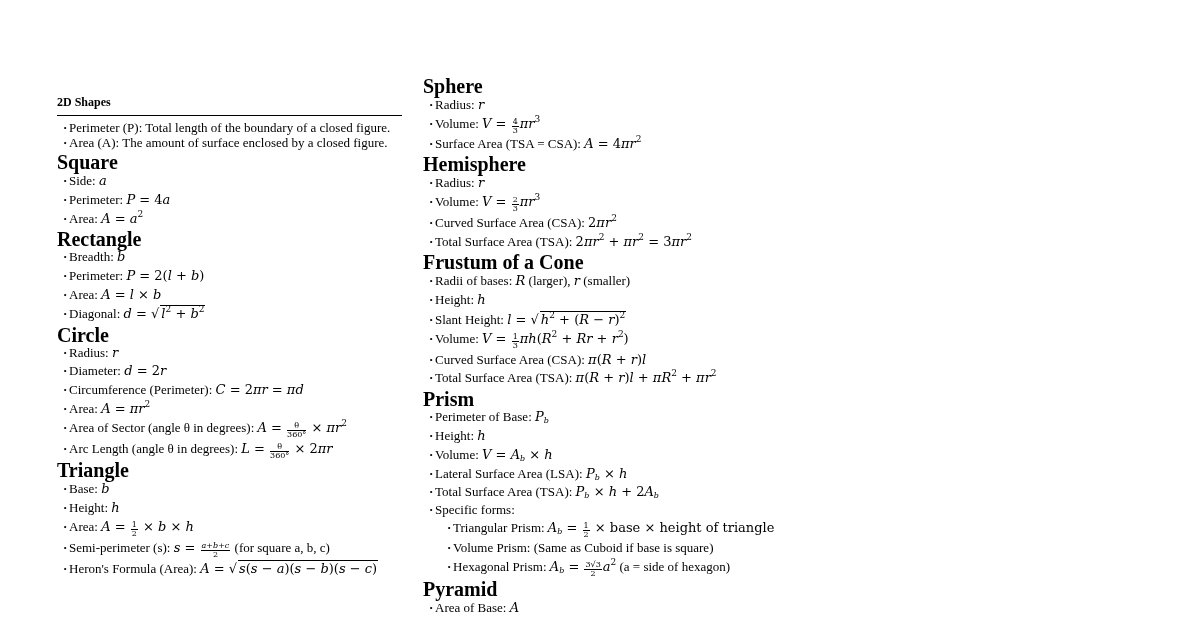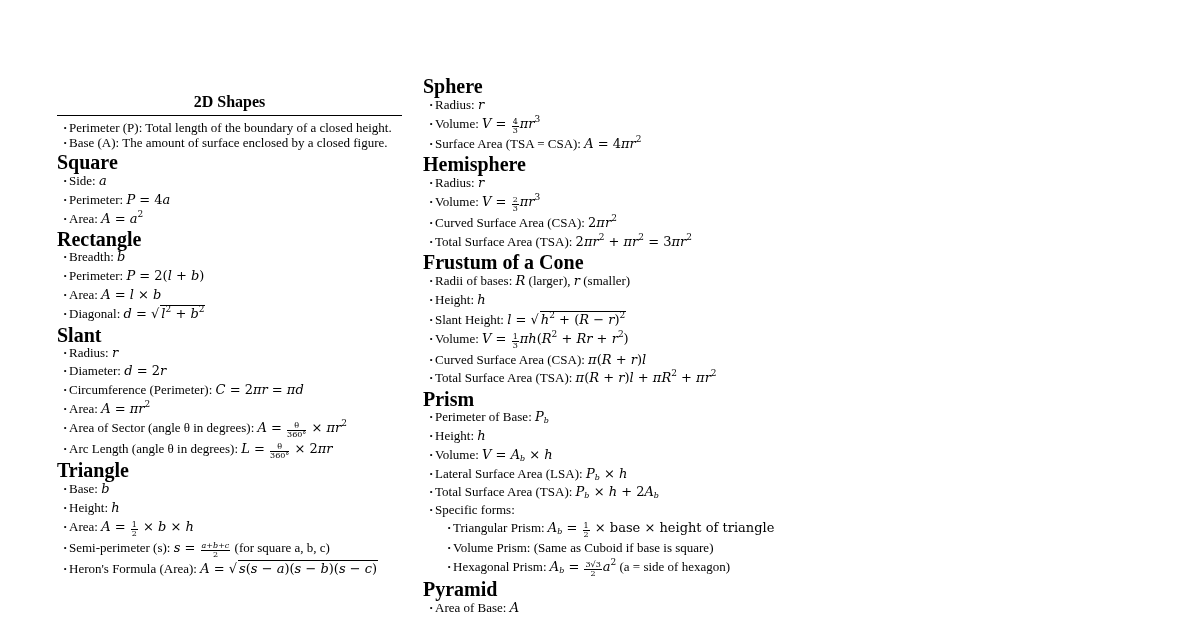--- a/index.html
+++ b/index.html
@@ -1,22 +1,22 @@
 <!DOCTYPE html>
 <html><head>
 <meta charset="utf-8">
 <style>
   html, body { margin: 0; padding: 0; background: #ffffff; }
   body { width: 1191px; height: 626px; overflow: hidden; position: relative;
          font-family: "Liberation Serif", "DejaVu Serif", serif; color: #000; font-size: 13px; }
   .col { position: absolute; top: 0; }
   .col-left { left: 57px; width: 345px; }
   .col-right { left: 423px; width: 400px; }
-  h2.main { font-size: 16px; font-weight: bold; margin: 0; padding-bottom: 3px;
-            border-bottom: 1.5px solid #000; line-height: 20px; text-align: center; }
+  h2.main { font-size: 12px; font-weight: bold; margin: 0; padding-bottom: 3px;
+            border-bottom: 1.5px solid #000; line-height: 20px; }
   h3.sec { font-size: 20px; font-weight: bold; margin: 0; line-height: 18px; }
   ul { list-style: none; margin: 0; padding: 0 0 0 6px; }
   ul.sub { padding-left: 12px; }
   li { position: relative; padding-left: 6px; white-space: nowrap; line-height: 15px; }
   li::before { content: "·"; position: absolute; left: 0; top: 0; font-weight: bold; }
   .lbl { font-weight: normal; }
   .m { font-family: "DejaVu Serif", "Liberation Serif", serif; font-style: italic; font-size: 13px; }
   .m .up { font-style: normal; }
   sup { font-size: 9px; vertical-align: 6px; line-height: 0; font-style: normal; }
   sub { font-size: 8px; vertical-align: -2px; line-height: 0; }
@@ -26,40 +26,40 @@
   .sqrt { border-top: 1px solid #000; padding: 0 1px; margin-left: 1px; }
   .rad { font-style: normal; }
 </style>
 </head>
 <body>
 
 <div class="col col-left">
   <h2 class="main" style="margin-top:92px;">2D Shapes</h2>
 
   <ul style="margin-top:4px;">
-    <li><span class="lbl">Perimeter (P):</span> <span>Total length of the boundary of a closed height.</span></li>
-    <li><span class="lbl">Base (A):</span> <span>The amount of surface enclosed by a closed figure.</span></li>
+    <li><span class="lbl">Perimeter (P):</span> <span>Total length of the boundary of a closed figure.</span></li>
+    <li><span class="lbl">Area (A):</span> <span>The amount of surface enclosed by a closed figure.</span></li>
   </ul>
 
   <h3 class="sec" style="margin-top:3px;">Square</h3>
   <ul>
     <li style="line-height:19px"><span class="lbl">Side:</span> <span class="m">a</span></li>
     <li style="line-height:19px"><span class="lbl">Perimeter:</span> <span class="m">P <span class="up">= 4</span>a</span></li>
     <li style="line-height:19px"><span class="lbl">Area:</span> <span class="m">A <span class="up">=</span> a<sup>2</sup></span></li>
   </ul>
 
   <h3 class="sec" style="margin-top:2px;">Rectangle</h3>
   <ul>
     <li style="line-height:18px"><span class="lbl">Breadth:</span> <span class="m">b</span></li>
     <li style="line-height:20px"><span class="lbl">Perimeter:</span> <span class="m">P <span class="up">= 2(</span>l <span class="up">+</span> b<span class="up">)</span></span></li>
     <li style="line-height:18px"><span class="lbl">Area:</span> <span class="m">A <span class="up">=</span> l <span class="up">×</span> b</span></li>
     <li style="line-height:20px"><span class="lbl">Diagonal:</span> <span class="m">d <span class="up">=</span> <span class="rad">√</span><span class="sqrt">l<sup>2</sup> <span class="up">+</span> b<sup>2</sup></span></span></li>
   </ul>
 
-  <h3 class="sec" style="margin-top:2px;">Slant</h3>
+  <h3 class="sec" style="margin-top:2px;">Circle</h3>
   <ul>
     <li style="line-height:18px"><span class="lbl">Radius:</span> <span class="m">r</span></li>
     <li style="line-height:18px"><span class="lbl">Diameter:</span> <span class="m">d <span class="up">= 2</span>r</span></li>
     <li style="line-height:20px"><span class="lbl">Circumference (Perimeter):</span> <span class="m">C <span class="up">= 2</span>πr <span class="up">=</span> πd</span></li>
     <li style="line-height:18px"><span class="lbl">Area:</span> <span class="m">A <span class="up">=</span> πr<sup>2</sup></span></li>
     <li style="line-height:20px"><span class="lbl">Area of Sector (angle θ in degrees):</span> <span class="m">A <span class="up">=</span> <span class="frac"><span class="n">θ</span><span class="d">360°</span></span> <span class="up">×</span> πr<sup>2</sup></span></li>
     <li style="line-height:20px"><span class="lbl">Arc Length (angle θ in degrees):</span> <span class="m">L <span class="up">=</span> <span class="frac"><span class="n">θ</span><span class="d">360°</span></span> <span class="up">× 2</span>πr</span></li>
   </ul>
 
   <h3 class="sec" style="margin-top:1px;">Triangle</h3>

